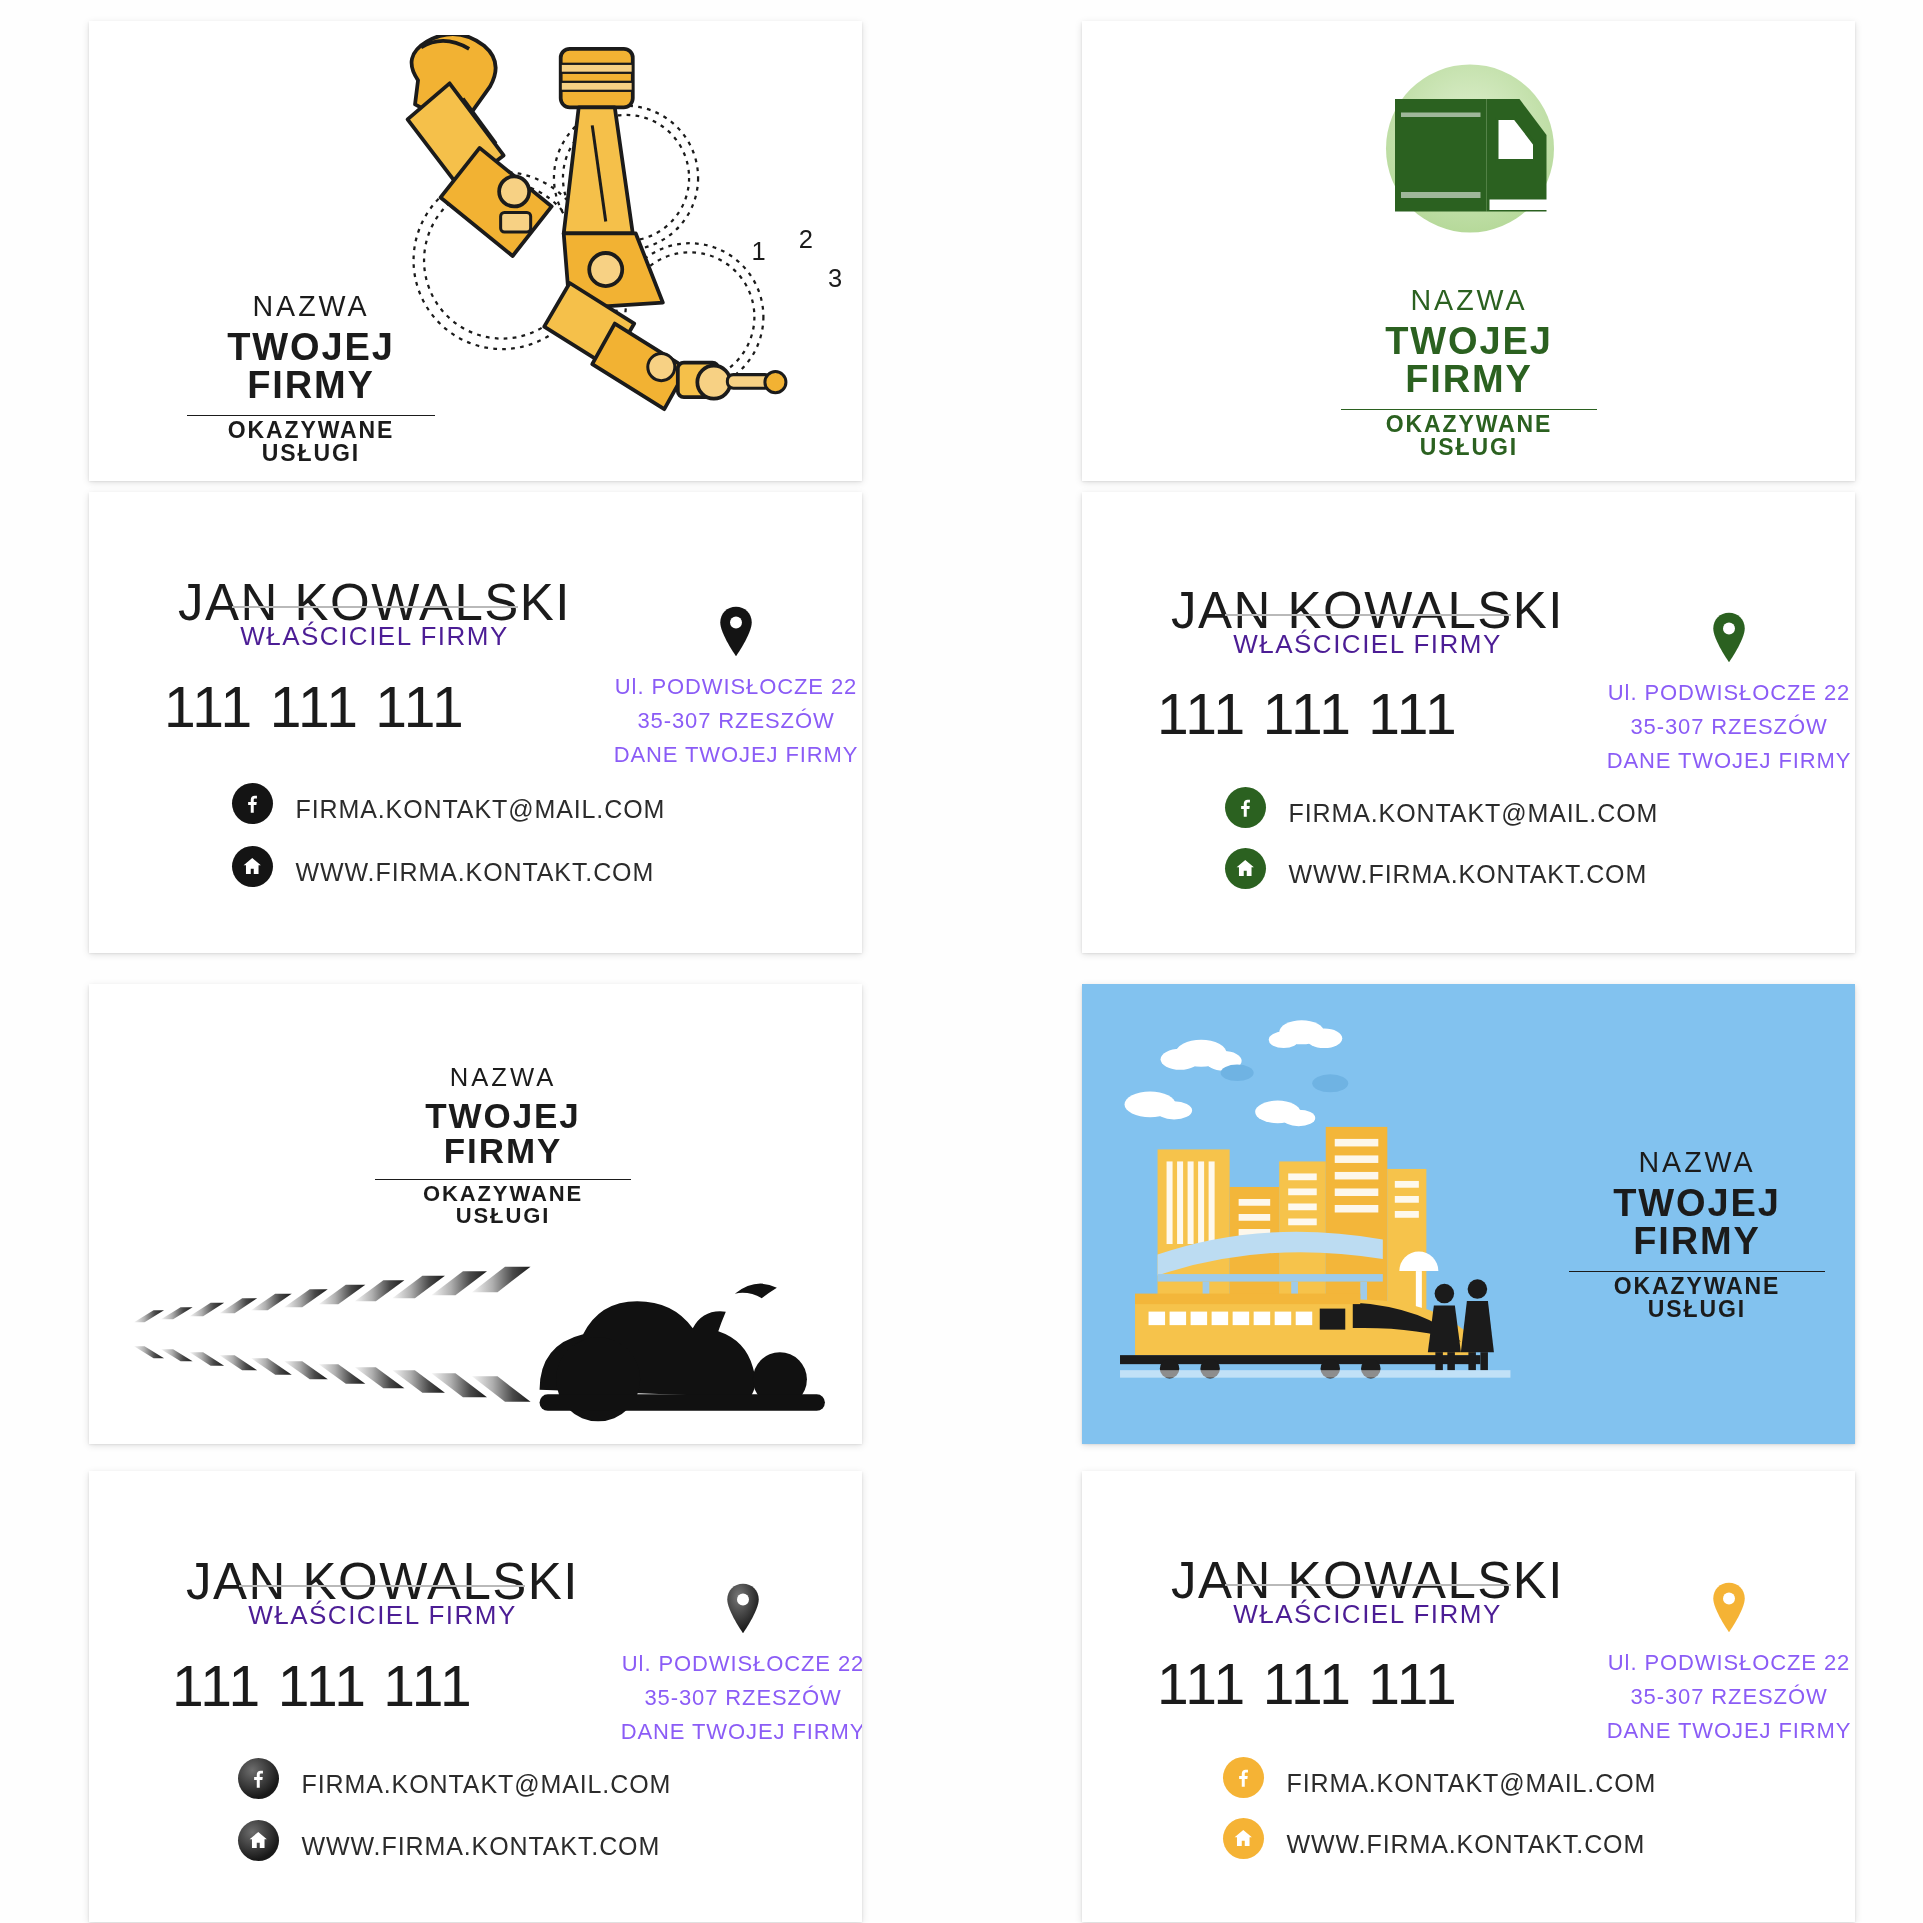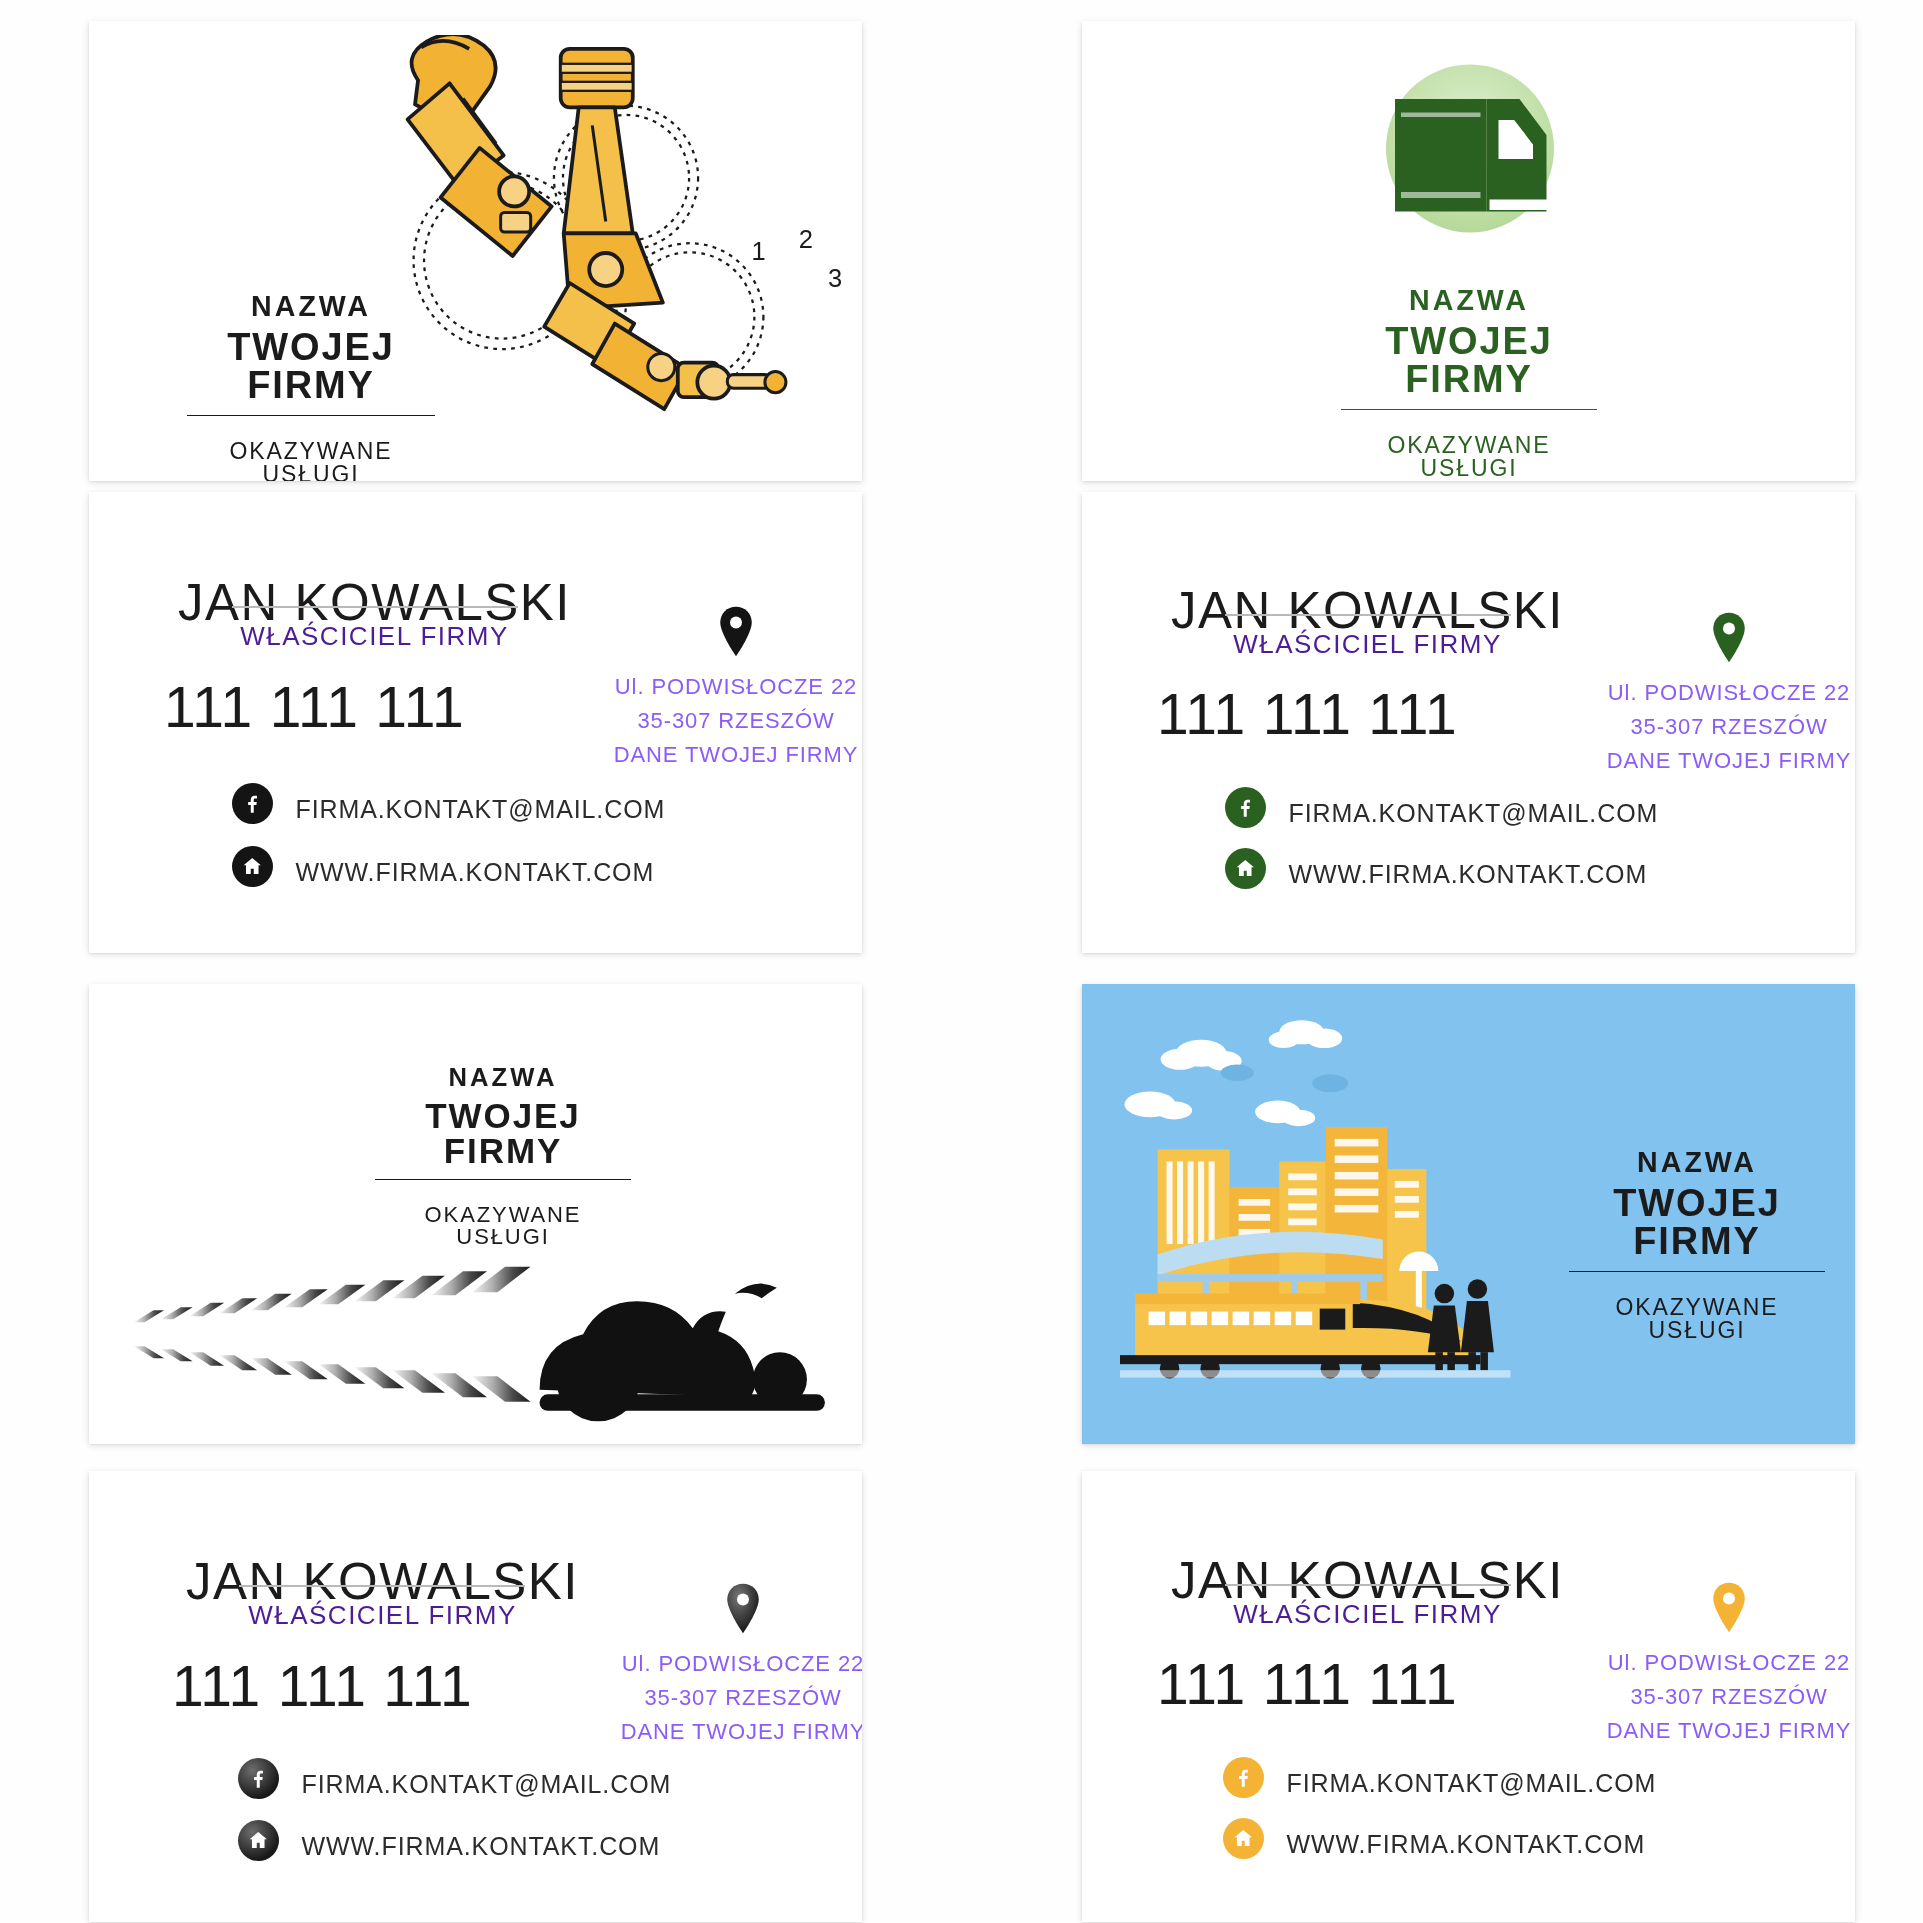--- a/index.html
+++ b/index.html
@@ -33,40 +33,40 @@
   
   .front-text {
     position: absolute;
     text-align: center;
     line-height: 1.0;
   }
   .ft-nazwa {
     font-size: 28.6px;
     letter-spacing: 3px;
     color: #1b1b1b;
-    font-weight: 700;
+    font-weight: 400;
     display: block;
     margin-bottom: 7.5px;
   }
   .ft-firmy {
     font-size: 38px;
     letter-spacing: 1.9px;
     font-weight: 700;
     color: #1b1b1b;
     display: block;
     margin-bottom: 10.5px;
   }
   .ft-uslugi {
     font-size: 23px;
     letter-spacing: 1.9px;
     color: #1b1b1b;
-    font-weight: 400;
+    font-weight: 700;
     display: block;
     border-top: 1.5px solid #1b1b1b;
-    padding-top: 24px;
+    padding-top: 3px;
   }
   .green .ft-nazwa, .green .ft-firmy, .green .ft-uslugi { color: #2b6120; }
   .green .ft-uslugi { border-top-color: #2b6120; }
 
   
   .back-name {
     position: absolute;
     font-size: 51px;
     letter-spacing: 1.5px;
     color: #1b1b1b;

